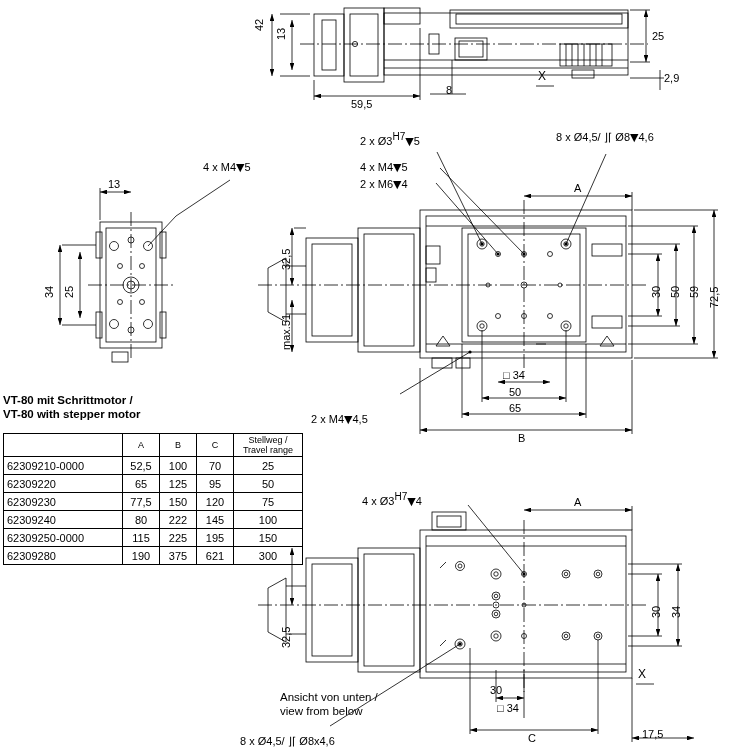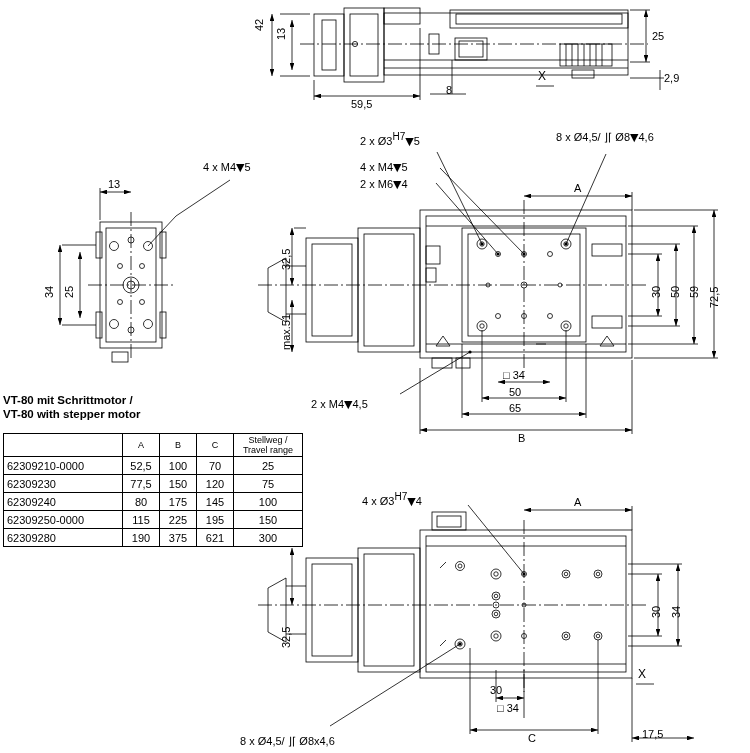--- a/index.html
+++ b/index.html
@@ -310,21 +310,21 @@
 
 <div class="lbl" style="left:203px;top:161px;">4 x M4<span style="font-family:'DejaVu Sans',sans-serif;">▼</span>5</div>
 <div class="lbl" style="left:108px;top:178px;">13</div>
 <div class="lbl" style="left:43px;top:298px;transform:rotate(-90deg);transform-origin:left top;">34</div>
 <div class="lbl" style="left:63px;top:298px;transform:rotate(-90deg);transform-origin:left top;">25</div>
 
 <div class="lbl" style="left:360px;top:131px;">2 x Ø3<span class="sup">H7</span><span style="font-family:'DejaVu Sans',sans-serif;">▼</span>5</div>
 <div class="lbl" style="left:360px;top:161px;">4 x M4<span style="font-family:'DejaVu Sans',sans-serif;">▼</span>5</div>
 <div class="lbl" style="left:360px;top:178px;">2 x M6<span style="font-family:'DejaVu Sans',sans-serif;">▼</span>4</div>
 <div class="lbl" style="left:556px;top:131px;">8 x Ø4,5/ ⌋⌈ Ø8<span style="font-family:'DejaVu Sans',sans-serif;">▼</span>4,6</div>
-<div class="lbl" style="left:311px;top:398px;">2 x M4<span style="font-family:'DejaVu Sans',sans-serif;">▼</span>4,5</div>
+<div class="lbl" style="left:311px;top:413px;">2 x M4<span style="font-family:'DejaVu Sans',sans-serif;">▼</span>4,5</div>
 
 <div class="lbl" style="left:574px;top:182px;">A</div>
 <div class="lbl" style="left:280px;top:270px;transform:rotate(-90deg);transform-origin:left top;">32,5</div>
 <div class="lbl" style="left:280px;top:350px;transform:rotate(-90deg);transform-origin:left top;">max.51</div>
 <div class="lbl" style="left:650px;top:298px;transform:rotate(-90deg);transform-origin:left top;">30</div>
 <div class="lbl" style="left:669px;top:298px;transform:rotate(-90deg);transform-origin:left top;">50</div>
 <div class="lbl" style="left:688px;top:298px;transform:rotate(-90deg);transform-origin:left top;">59</div>
 <div class="lbl" style="left:708px;top:308px;transform:rotate(-90deg);transform-origin:left top;">72,5</div>
 <div class="lbl" style="left:503px;top:369px;">□ 34</div>
 <div class="lbl" style="left:509px;top:386px;">50</div>
@@ -336,20 +336,22 @@
 <div class="lbl" style="left:650px;top:618px;transform:rotate(-90deg);transform-origin:left top;">30</div>
 <div class="lbl" style="left:670px;top:618px;transform:rotate(-90deg);transform-origin:left top;">34</div>
 <div class="lbl" style="left:280px;top:648px;transform:rotate(-90deg);transform-origin:left top;">32,5</div>
 <div class="lbl" style="left:490px;top:684px;">30</div>
 <div class="lbl" style="left:497px;top:702px;">□ 34</div>
 <div class="lbl" style="left:528px;top:732px;">C</div>
 <div class="lbl" style="left:642px;top:728px;">17,5</div>
 <div class="lbl" style="left:638px;top:668px;font-size:12px;">X</div>
 <div class="lbl" style="left:240px;top:735px;">8 x Ø4,5/ ⌋⌈ Ø8x4,6</div>
 
+<div class="cap" style="left:280px;top:690px;white-space:pre-line;">Ansicht von unten /
+view from below</div>
 
 <div class="title" style="white-space:pre-line;font-weight:bold;">VT-80 mit Schrittmotor /
 VT-80 with stepper motor</div>
 
 <table class="spec">
   <tbody>
         <tr>
     <th class="hdr"></th>
     <th class="hdr" style="width:30px">A</th>
     <th class="hdr" style="width:30px">B</th>
@@ -358,30 +360,37 @@
 Travel range</th>
   </tr>
   <tr>
     <td class="code">62309210-0000</td>
     <td class="colA">52,5</td>
     <td class="colB">100</td>
     <td class="colC">70</td>
     <td class="colT">25</td>
   </tr>
   <tr>
+    <td class="code">62309220</td>
+    <td class="colA">65</td>
+    <td class="colB">125</td>
+    <td class="colC">95</td>
+    <td class="colT">50</td>
+  </tr>
+  <tr>
     <td class="code">62309230</td>
     <td class="colA">77,5</td>
     <td class="colB">150</td>
     <td class="colC">120</td>
     <td class="colT">75</td>
   </tr>
   <tr>
     <td class="code">62309240</td>
     <td class="colA">80</td>
-    <td class="colB">175</td>
+    <td class="colB">222</td>
     <td class="colC">145</td>
     <td class="colT">100</td>
   </tr>
   <tr>
     <td class="code">62309250-0000</td>
     <td class="colA">115</td>
     <td class="colB">225</td>
     <td class="colC">195</td>
     <td class="colT">150</td>
   </tr>

